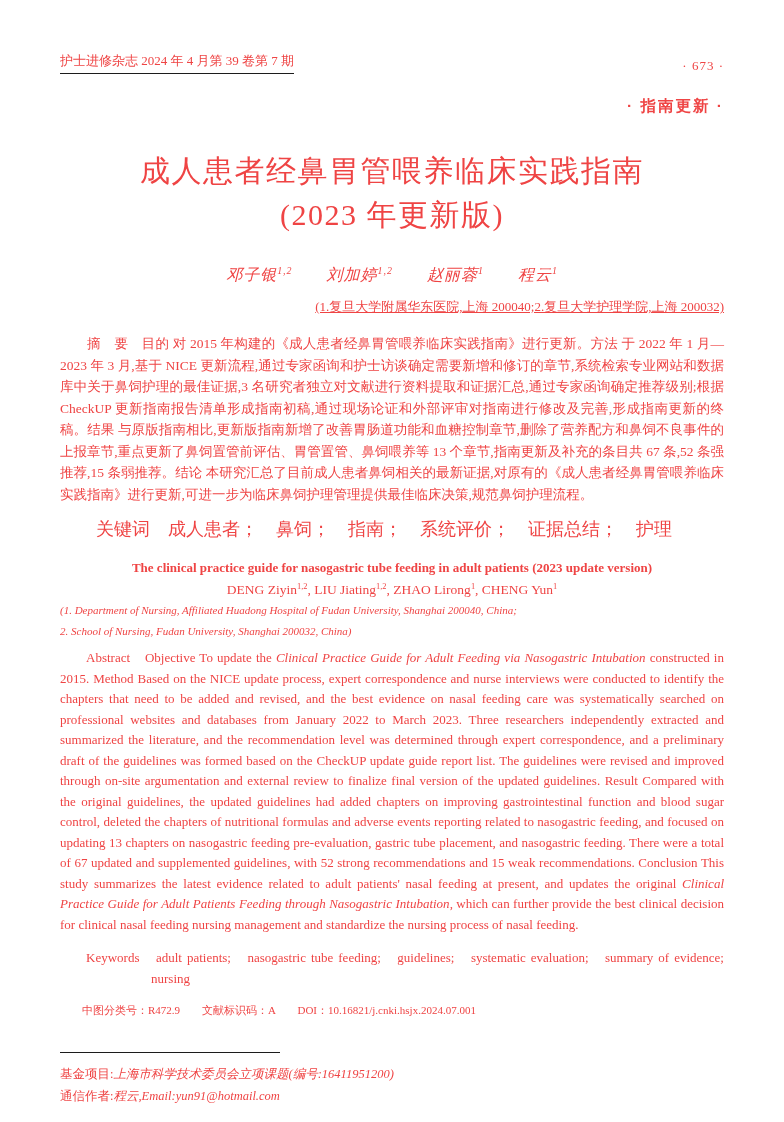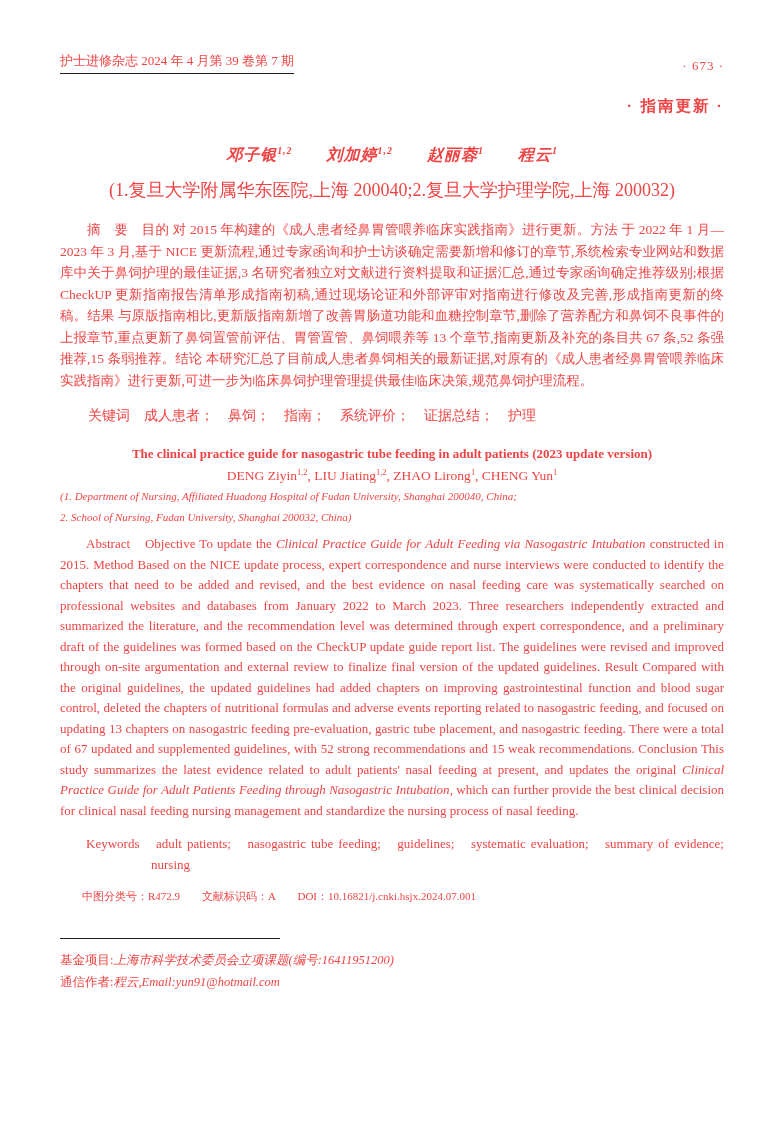--- a/index.html
+++ b/index.html
@@ -12,25 +12,25 @@
   }
   
   .running-head{display:flex;justify-content:space-between;align-items:flex-end;font-size:13px;}
   .journal-line{border-bottom:1px solid #1c1c1c;padding-bottom:3px;}
   .page-no{letter-spacing:1px;}
   
   .column-mark{margin-top:22px;font-weight:700;font-size:15.5px;letter-spacing:2px;
     font-family:"Liberation Sans","DejaVu Sans",sans-serif;text-align:right;}
   
   .title-cn{margin-top:32px;text-align:center;font-size:30px;letter-spacing:1.5px;line-height:44px;font-weight:500;}
-  .authors-cn{margin-top:28px;text-align:center;font-size:16px;font-style:italic;letter-spacing:1px;font-weight:bold;}
-  .affiliation-cn{margin-top:12px;text-align:center;font-size:18px;}
+  .authors-cn{margin-top:28px;text-align:center;font-size:16px;font-style:italic;letter-spacing:1px;}
+  .affiliation-cn{margin-top:12px;text-align:right;font-size:13px;text-decoration:underline;}
   
   .abstract-cn{margin-top:17px;font-size:13.5px;line-height:21.5px;text-align:justify;text-indent:2em;}
-  .keywords-cn{font-size:14px;line-height:21.5px;text-indent:2em;margin-top:0;}
+  .keywords-cn{font-size:18px;line-height:21.5px;text-indent:2em;margin-top:0;}
   
   .title-en{margin-top:20px;text-align:center;font-weight:700;font-size:13px;}
   .authors-en{margin-top:6px;text-align:center;font-size:13.5px;}
   .affiliation-en{text-align:left;font-style:italic;font-size:11px;line-height:21px;margin-top:2px;}
   .abstract-en{margin-top:6px;font-size:13px;line-height:20.5px;text-align:justify;text-indent:2em;}
   .keywords-en{font-size:13px;line-height:20.5px;text-align:justify;padding-left:7em;text-indent:-5em;}
   
   .classification{margin-top:14px;font-size:11px;text-indent:2em;}
   
   .footnote-rule{margin-top:34px;width:220px;border:none;border-top:1.3px solid #1c1c1c;margin-left:0;}
@@ -45,20 +45,24 @@
 
 <div class="page">
 
   <div class="running-head">
     <span class="journal-line">护士进修杂志 2024 年 4 月第 39 卷第 7 期</span>
     <span class="page-no">· 673 ·</span>
   </div>
 
   <div class="column-mark">· 指南更新 ·</div>
 
+  <div class="title-cn">
+    <div>成人患者经鼻胃管喂养临床实践指南</div>
+    <div>(2023 年更新版)</div>
+  </div>
 
   <div class="authors-cn"><span>邓子银</span><sup>1,2</sup><span>　　刘加婷</span><sup>1,2</sup><span>　　赵丽蓉</span><sup>1</sup><span>　　程云</span><sup>1</sup></div>
 
   <div class="affiliation-cn">(1.复旦大学附属华东医院,上海 200040;2.复旦大学护理学院,上海 200032)</div>
 
   <p class="abstract-cn"><span class="seg-bold">摘　要　</span><span class="seg-bold">目的</span><span> 对 2015 年构建的《成人患者经鼻胃管喂养临床实践指南》进行更新。</span><span class="seg-bold">方法</span><span> 于 2022 年 1 月—2023 年 3 月,基于 NICE 更新流程,通过专家函询和护士访谈确定需要新增和修订的章节,系统检索专业网站和数据库中关于鼻饲护理的最佳证据,3 名研究者独立对文献进行资料提取和证据汇总,通过专家函询确定推荐级别;根据 CheckUP 更新指南报告清单形成指南初稿,通过现场论证和外部评审对指南进行修改及完善,形成指南更新的终稿。</span><span class="seg-bold">结果</span><span> 与原版指南相比,更新版指南新增了改善胃肠道功能和血糖控制章节,删除了营养配方和鼻饲不良事件的上报章节,重点更新了鼻饲置管前评估、胃管置管、鼻饲喂养等 13 个章节,指南更新及补充的条目共 67 条,52 条强推荐,15 条弱推荐。</span><span class="seg-bold">结论</span><span> 本研究汇总了目前成人患者鼻饲相关的最新证据,对原有的《成人患者经鼻胃管喂养临床实践指南》进行更新,可进一步为临床鼻饲护理管理提供最佳临床决策,规范鼻饲护理流程。</span></p>
 
   <p class="keywords-cn"><span class="seg-bold">关键词</span><span>　成人患者；　鼻饲；　指南；　系统评价；　证据总结；　护理</span></p>
 
   <div class="title-en">The clinical practice guide for nasogastric tube feeding in adult patients (2023 update version)</div>

